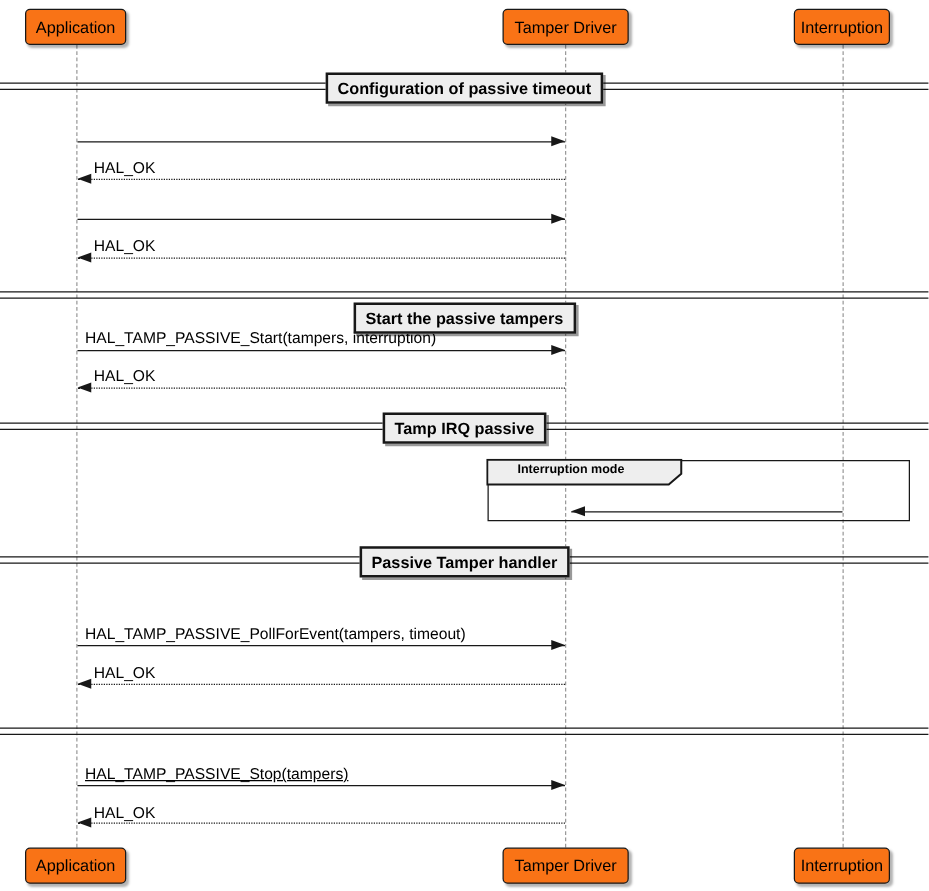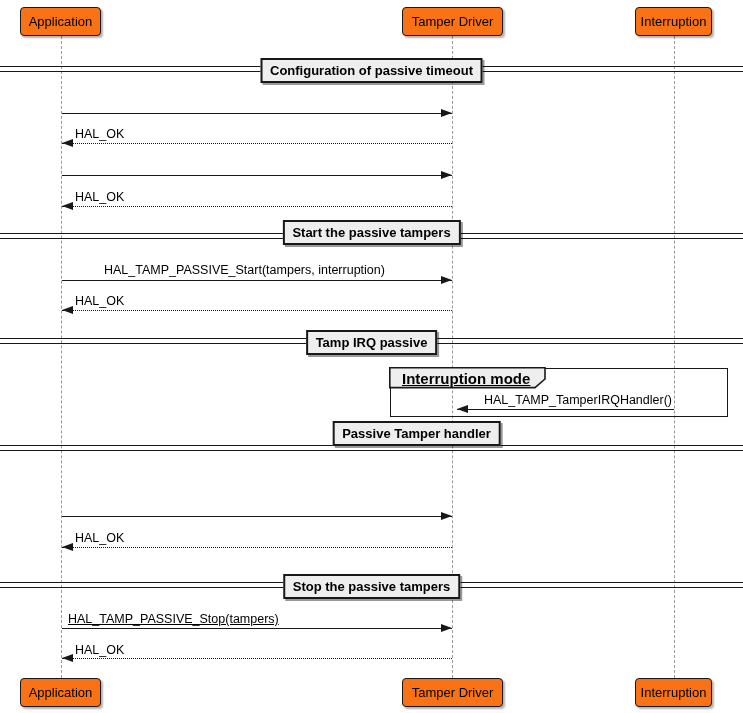--- a/index.html
+++ b/index.html
@@ -23,42 +23,41 @@
   .msg-line{position:absolute;height:0;z-index:2;}
   .msg-line.solid{border-top:1.3px solid #181818;}
   .msg-line.dotted{border-top:1.3px dotted #181818;}
   .arrowhead{position:absolute;width:0;height:0;z-index:2;
     border-top:4.5px solid transparent;border-bottom:4.5px solid transparent;}
   .arrowhead.right{border-left:11px solid #181818;}
   .arrowhead.left{border-right:11px solid #181818;}
   .msg-label{position:absolute;font-size:12.5px;white-space:nowrap;z-index:2;}
   .frame{position:absolute;border:1.6px solid #181818;z-index:1;}
   .frame-tab{position:absolute;top:-1.6px;left:-1.6px;z-index:2;}
-  .frame-tab-label{position:absolute;top:1px;left:11px;font-weight:bold;font-size:15px;white-space:nowrap;z-index:3;text-decoration:underline;}
+  .frame-tab-label{position:absolute;top:1px;left:23px;font-weight:bold;font-size:10px;white-space:nowrap;z-index:3;}
 </style>
 </head>
 <body>
 
 <div class="canvas">
 
   <div class="lifeline" style="left:61px;"></div>
   <div class="lifeline" style="left:452px;"></div>
   <div class="lifeline" style="left:674px;"></div>
 
   <div class="divider-lines" style="top:66px;"></div>
   <div class="divider-lines" style="top:233px;"></div>
   <div class="divider-lines" style="top:338px;"></div>
   <div class="divider-lines" style="top:445px;"></div>
   <div class="divider-lines" style="top:582px;"></div>
 
   <div class="divider-label" style="top:58px;">Configuration of passive timeout</div>
-  <div class="divider-label" style="top:220px;text-align:center;">Start the passive tampers</div>
+  <div class="divider-label" style="top:242px;text-align:center;">Start the passive tampers</div>
   <div class="divider-label" style="top:330px;">Tamp IRQ passive</div>
-  <div class="divider-label" style="top:421px;margin-left:45px;">Passive Tamper handler</div>
-  <div class="divider-label" style="top:574px;">Stop the passive tampers</div>
+  <div class="divider-label" style="top:437px;">Passive Tamper handler</div>
 
   <div class="frame" style="left:390px;top:368px;width:336px;height:47px;">
     <svg class="frame-tab" width="160" height="22" viewBox="0 0 160 22">
       <polygon points="0.8,0.8 156,0.8 156,12 146,20.6 0.8,20.6" fill="#EEEEEE" stroke="#181818" stroke-width="1.6"></polygon>
     </svg>
     <div class="frame-tab-label">Interruption mode</div>
   </div>
 
 
   <div class="msg-line solid" style="left:62px;top:113px;width:390px;"></div>
@@ -68,32 +67,32 @@
   <div class="msg-line dotted" style="left:62px;top:143px;width:390px;"></div>
   <div class="arrowhead left" style="left:62px;top:139px;"></div>
 
   <div class="msg-line solid" style="left:62px;top:175px;width:390px;"></div>
   <div class="arrowhead right" style="left:441px;top:171px;"></div>
 
   <div class="msg-label" style="left:75px;top:190px;">HAL_OK</div>
   <div class="msg-line dotted" style="left:62px;top:206px;width:390px;"></div>
   <div class="arrowhead left" style="left:62px;top:202px;"></div>
 
-  <div class="msg-label" style="left:68px;top:263px;margin-left:36px;">HAL_TAMP_PASSIVE_Start(tampers, interruption)</div>
+  <div class="msg-label" style="left:68px;top:263px;">HAL_TAMP_PASSIVE_Start(tampers, interruption)</div>
   <div class="msg-line solid" style="left:62px;top:280px;width:390px;"></div>
   <div class="arrowhead right" style="left:441px;top:276px;"></div>
 
   <div class="msg-label" style="left:75px;top:294px;">HAL_OK</div>
   <div class="msg-line dotted" style="left:62px;top:310px;width:390px;"></div>
   <div class="arrowhead left" style="left:62px;top:306px;"></div>
 
-  <div class="msg-label" style="left:460px;top:393px;width:212px;text-align:right;">HAL_TAMP_TamperIRQHandler()</div>
   <div class="msg-line solid" style="left:457px;top:409px;width:217px;"></div>
   <div class="arrowhead left" style="left:457px;top:405px;"></div>
 
+  <div class="msg-label" style="left:68px;top:500px;">HAL_TAMP_PASSIVE_PollForEvent(tampers, timeout)</div>
   <div class="msg-line solid" style="left:62px;top:516px;width:390px;"></div>
   <div class="arrowhead right" style="left:441px;top:512px;"></div>
 
   <div class="msg-label" style="left:75px;top:531px;">HAL_OK</div>
   <div class="msg-line dotted" style="left:62px;top:547px;width:390px;"></div>
   <div class="arrowhead left" style="left:62px;top:543px;"></div>
 
   <div class="msg-label" style="left:68px;top:612px;text-decoration:underline;">HAL_TAMP_PASSIVE_Stop(tampers)</div>
   <div class="msg-line solid" style="left:62px;top:628px;width:390px;"></div>
   <div class="arrowhead right" style="left:441px;top:624px;"></div>

